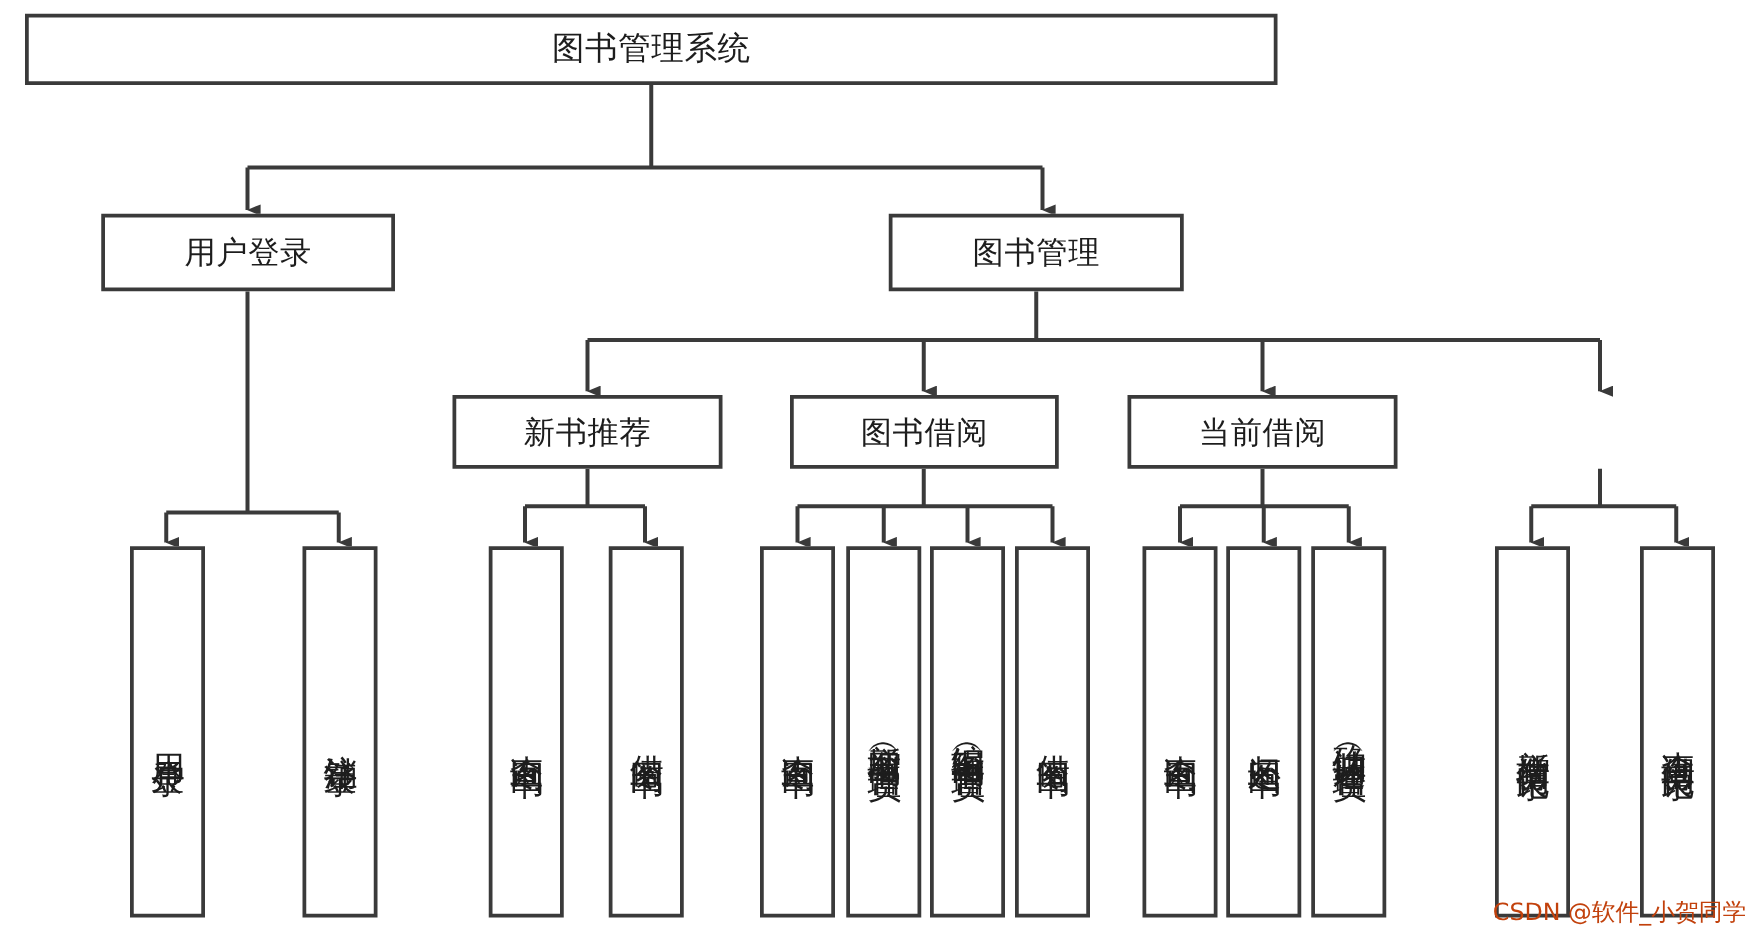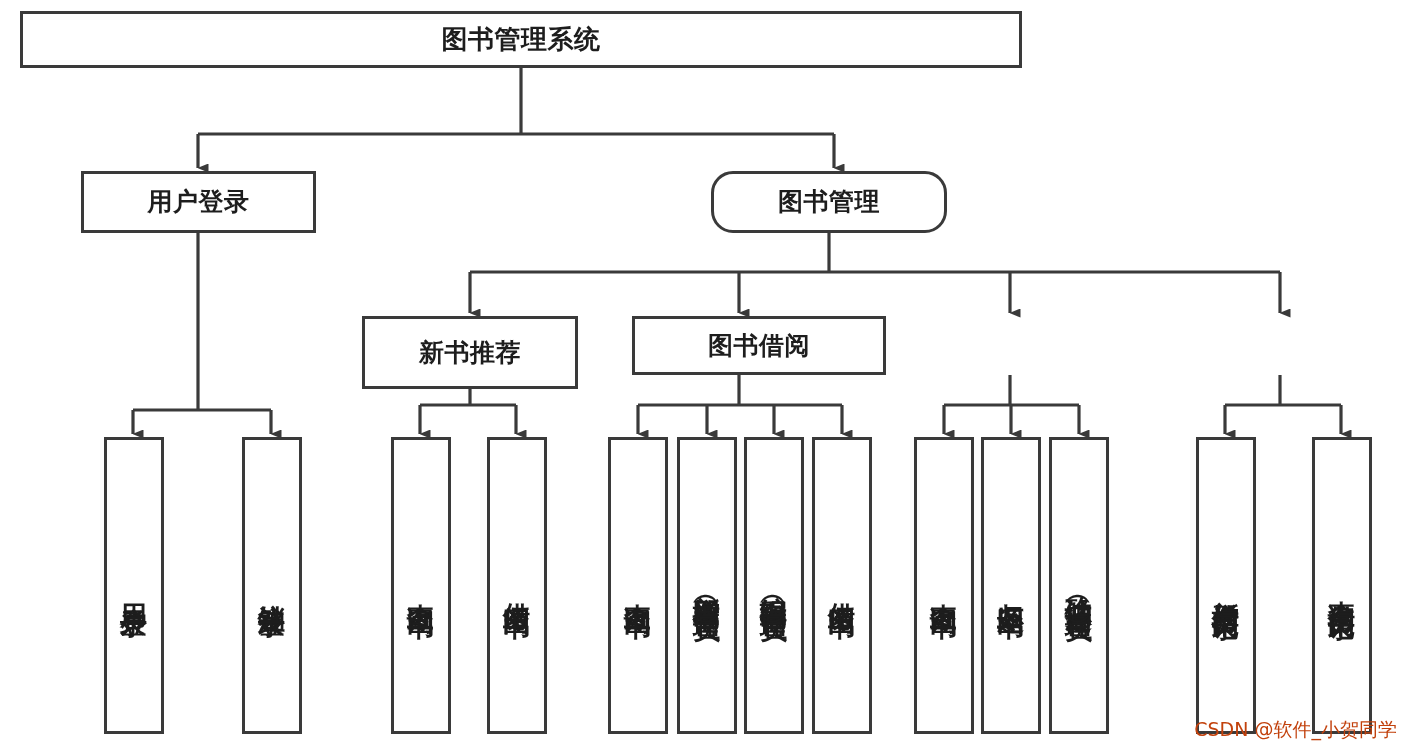--- a/index.html
+++ b/index.html
@@ -34,21 +34,20 @@
     display: flex;
     align-items: center;
     justify-content: center;
     color: #1d1d1d;
   }
   .node .label {
     display: block;
     text-align: center;
     line-height: 1.12;
     letter-spacing: 0.5px;
-    font-weight: bold;
   }
   
   .node.horiz .label {
     writing-mode: horizontal-tb;
     font-size: 25px;
   }
   .node.root .label {
     font-size: 26px;
   }
   
@@ -132,32 +131,35 @@
   </svg>
 
   <div class="node horiz root" style="left:20px; top:11px; width:1002px; height:57px;">
     <span class="label">图书管理系统</span>
   </div>
 
   <div class="node horiz" style="left:81px; top:171px; width:235px; height:62px;">
     <span class="label">用户登录</span>
   </div>
 
-  <div class="node horiz" style="left:711px; top:171px; width:236px; height:62px;border-radius:22px;">
+  <div class="node horiz" style="left:711px; top:171px; width:236px; height:62px;">
     <span class="label">图书管理</span>
   </div>
 
-  <div class="node horiz" style="left:362px; top:316px; width:216px; height:73px;">
+  <div class="node horiz" style="left:362px; top:316px; width:216px; height:59px;">
     <span class="label">新书推荐</span>
   </div>
 
-  <div class="node horiz" style="left:632px; top:316px; width:254px; height:59px;">
+  <div class="node horiz" style="left:632px; top:316px; width:215px; height:59px;">
     <span class="label">图书借阅</span>
   </div>
 
+  <div class="node horiz" style="left:902px; top:316px; width:216px; height:59px;">
+    <span class="label">当前借阅</span>
+  </div>
 
 
   <div class="node vert" style="left:104px; top:437px; width:60px; height:297px;">
     <span class="label">用户登录</span>
   </div>
 
   <div class="node vert" style="left:242px; top:437px; width:60px; height:297px;">
     <span class="label">注销登录</span>
   </div>
 

